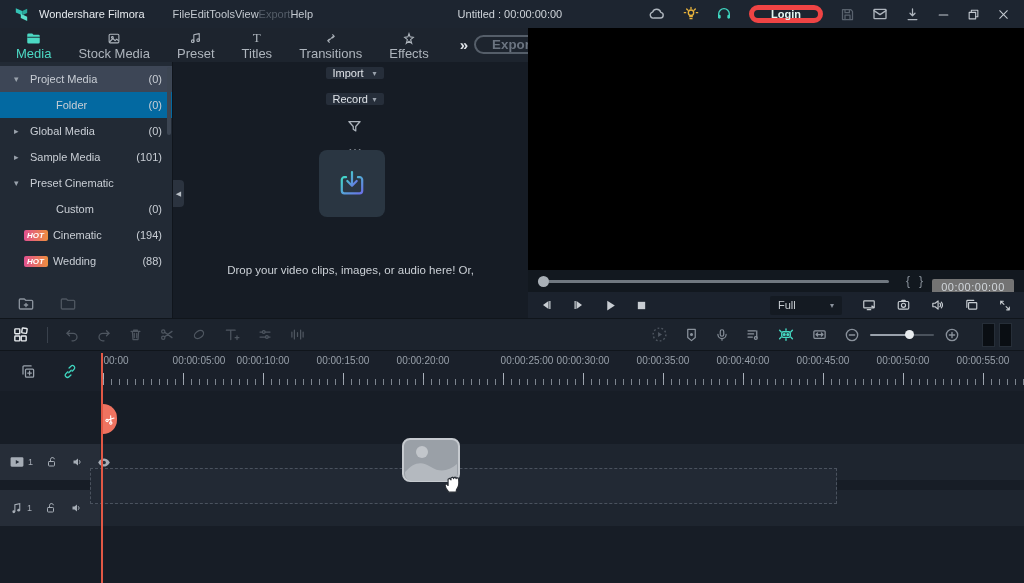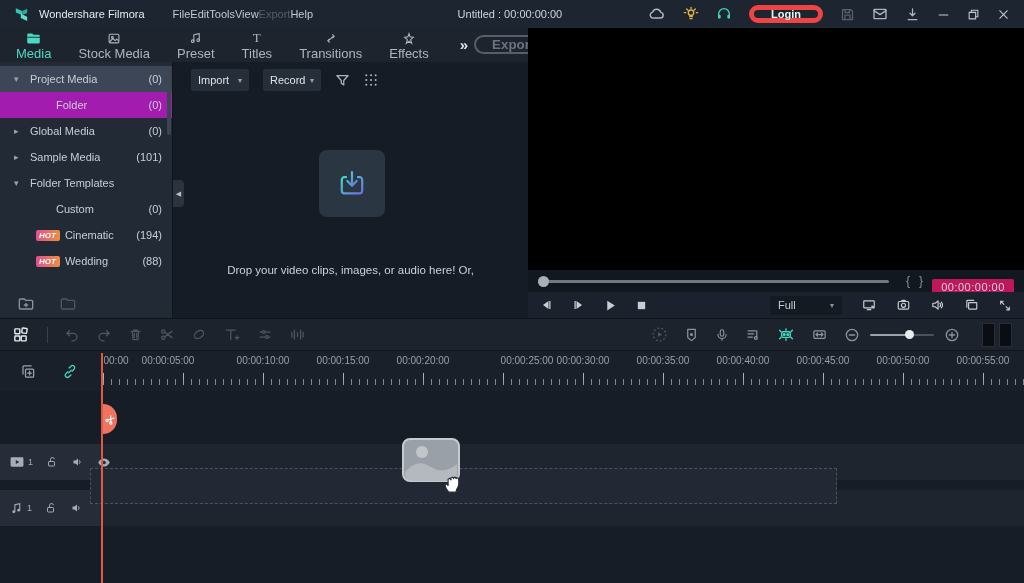--- a/index.html
+++ b/index.html
@@ -41,52 +41,52 @@
 
   .panel-row { flex:1; display:flex; position:relative; }
 
   
   .sidebar { width:172px; background:#222a35; position:relative; padding-top:4px; }
   .sb-item { height:26px; display:flex; align-items:center; padding:0 10px 0 0; position:relative; color:#c9ced5; }
   .sb-item .arrow { width:16px; margin-left:14px; color:#9aa2ac; font-size:9px; }
   .sb-item .lbl { white-space:nowrap; }
   .sb-item .cnt { margin-left:auto; color:#c9ced5; }
   .sb-sel { background:#3d4656; }
-  .sb-sub { background:#a21caf; }
+  .sb-sub { background:#0369a1; }
   .indent1 { padding-left:56px; }
-  .indent-hot { padding-left:36px; }
+  .indent-hot { padding-left:24px; }
   .hot-badge { font-size:8px; font-weight:bold; font-style:italic; color:#fff; padding:1px 4px 1px 3px; border-radius:2px;
     background:linear-gradient(90deg,#e05190,#ee8e3e); margin-right:5px; }
   .sb-footer { position:absolute; left:0; bottom:2px; height:24px; display:flex; align-items:center; gap:26px; padding-left:18px; }
   .sb-scroll { position:absolute; right:1px; top:5px; width:4px; height:68px; background:#3c4552; border-radius:2px; }
 
   
   .media-panel { flex:1; background:#161c25; position:relative; border-left:1px solid #10151c; }
-  .mp-toolbar { display:flex; align-items:center; height:26px; margin:5px 10px 0 18px; gap:14px; }
+  .mp-toolbar { display:flex; align-items:center; height:26px; margin:5px 10px 0 18px; gap:14px;flex-direction:column; }
   .drop-btn { height:22px; width:58px; background:#262e3a; border:none; border-radius:2px; color:#dfe3e8;
     display:flex; align-items:center; justify-content:space-between; padding:0 7px; font-size:11px; }
   .drop-btn .chv { color:#9aa2ac; font-size:8px; }
   .search-box { flex:1; height:21px; background:#1a222c; border-radius:3px; display:flex; align-items:center; padding:0 8px; gap:7px; color:#6b7480; }
   .search-box input { background:transparent; border:none; outline:none; color:#c9ced5; font-size:11px; width:100%; }
   .search-box input::placeholder { color:#6b7480; }
   .mp-tool-ic { color:#aeb5bd; }
   .drop-tile { position:absolute; left:146px; top:88px; width:66px; height:67px; background:#2a3642; border-radius:8px;
     display:flex; align-items:center; justify-content:center; }
   .drop-line { position:absolute; top:182px; left:0; width:100%; text-align:center; color:#ccd1d7; font-size:11.5px;margin-top:20px; }
   .import-link { position:absolute; top:198px; left:0; width:100%; text-align:center; color:#4fd7c3; font-size:11.5px; text-decoration:underline; }
   .collapse-handle { position:absolute; left:0px; top:118px; width:11px; height:27px; background:#2b333f;
     border-radius:0 4px 4px 0; display:flex; align-items:center; justify-content:center; color:#b8bec5; font-size:7px; }
 
   
   .screen { height:242px; background:#000; }
   .scrub-row { height:22px; background:#12181f; display:flex; align-items:center; padding:0 10px; gap:9px; }
   .scrub-track { flex:1; height:3px; background:#707880; border-radius:2px; position:relative; margin-right:8px; }
   .scrub-knob { position:absolute; left:0; top:-4px; width:11px; height:11px; border-radius:50%; background:#a9b0b7; }
   .bracket { color:#8a929c; font-size:12px; }
-  .timecode-box { width:82px; height:17px; background:#be185d; border-radius:2px; color:#d0d5da;
+  .timecode-box { width:82px; height:17px; background:#737373; border-radius:2px; color:#d0d5da;
     display:flex; align-items:center; justify-content:center; font-size:11px; letter-spacing:.5px;margin-top:12px; }
   .transport-row { height:26px; background:#1b222d; display:flex; align-items:center; padding:0 12px; gap:19px; color:#c8cdd2; }
   .tbtn { display:flex; align-items:center; font-size:11px; }
   .fit-dd { margin-left:auto; width:72px; height:19px; background:#141a22; border-radius:2px; display:flex;
     align-items:center; justify-content:space-between; padding:0 8px; color:#c8cdd2; }
   .fit-dd .chv { color:#8a929c; font-size:8px; }
 
   
   .toolbar { height:32px; background:#1c232d; border-top:1px solid #10151b; display:flex; align-items:center; padding:0 12px; }
   .tool { margin-right:16px; color:#8a929c; display:flex; align-items:center; }
@@ -277,21 +277,21 @@
             <span class="lbl">Global Media</span>
             <span class="cnt">(0)</span>
           </div>
           <div class="sb-item">
             <span class="arrow">▸</span>
             <span class="lbl">Sample Media</span>
             <span class="cnt">(101)</span>
           </div>
           <div class="sb-item">
             <span class="arrow">▾</span>
-            <span class="lbl">Folder Templates</span>
+            <span class="lbl">Preset Cinematic</span>
           </div>
           <div class="sb-item indent1">
             <span class="lbl">Custom</span>
             <span class="cnt">(0)</span>
           </div>
           <div class="sb-item indent-hot">
             <span class="hot-badge">HOT</span>
             <span class="lbl">Cinematic</span>
             <span class="cnt">(194)</span>
           </div>
@@ -570,21 +570,21 @@
         <span style="color:#3fd6c0">
           <svg class="ic" width="16" height="15" viewBox="0 0 24 24" stroke-width="2">
               <path d="M10 14 14 10"></path>
               <path d="M8.5 12.5l-3 3a3.5 3.5 0 0 0 5 5l3-3"></path>
               <path d="M15.5 11.5l3-3a3.5 3.5 0 0 0-5-5l-3 3"></path>
             </svg>
         </span>
       </div>
       <div class="ruler-labels">
         <span style="left:13px">00:00</span>
-        <span style="left:65px">00:00:05:00</span>
+        <span style="left:96px">00:00:05:00</span>
         <span style="left:160px">00:00:10:00</span>
         <span style="left:240px">00:00:15:00</span>
         <span style="left:320px">00:00:20:00</span>
         <span style="left:424px">00:00:25:00</span>
         <span style="left:480px">00:00:30:00</span>
         <span style="left:560px">00:00:35:00</span>
         <span style="left:640px">00:00:40:00</span>
         <span style="left:720px">00:00:45:00</span>
         <span style="left:800px">00:00:50:00</span>
         <span style="left:880px">00:00:55:00</span>

